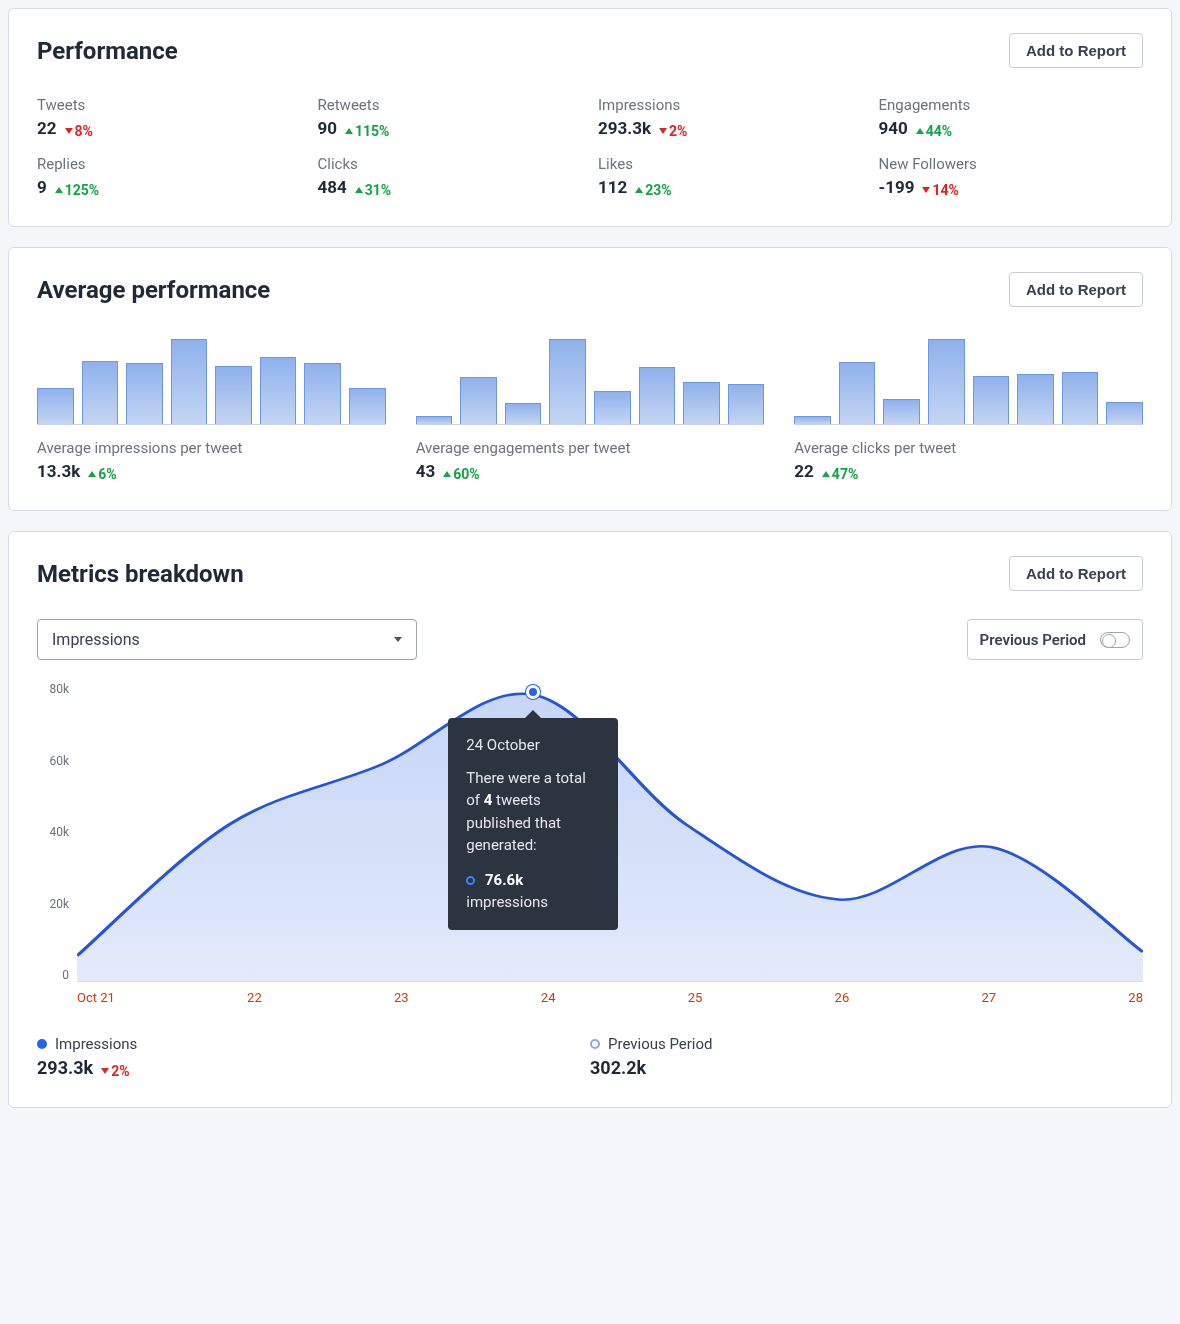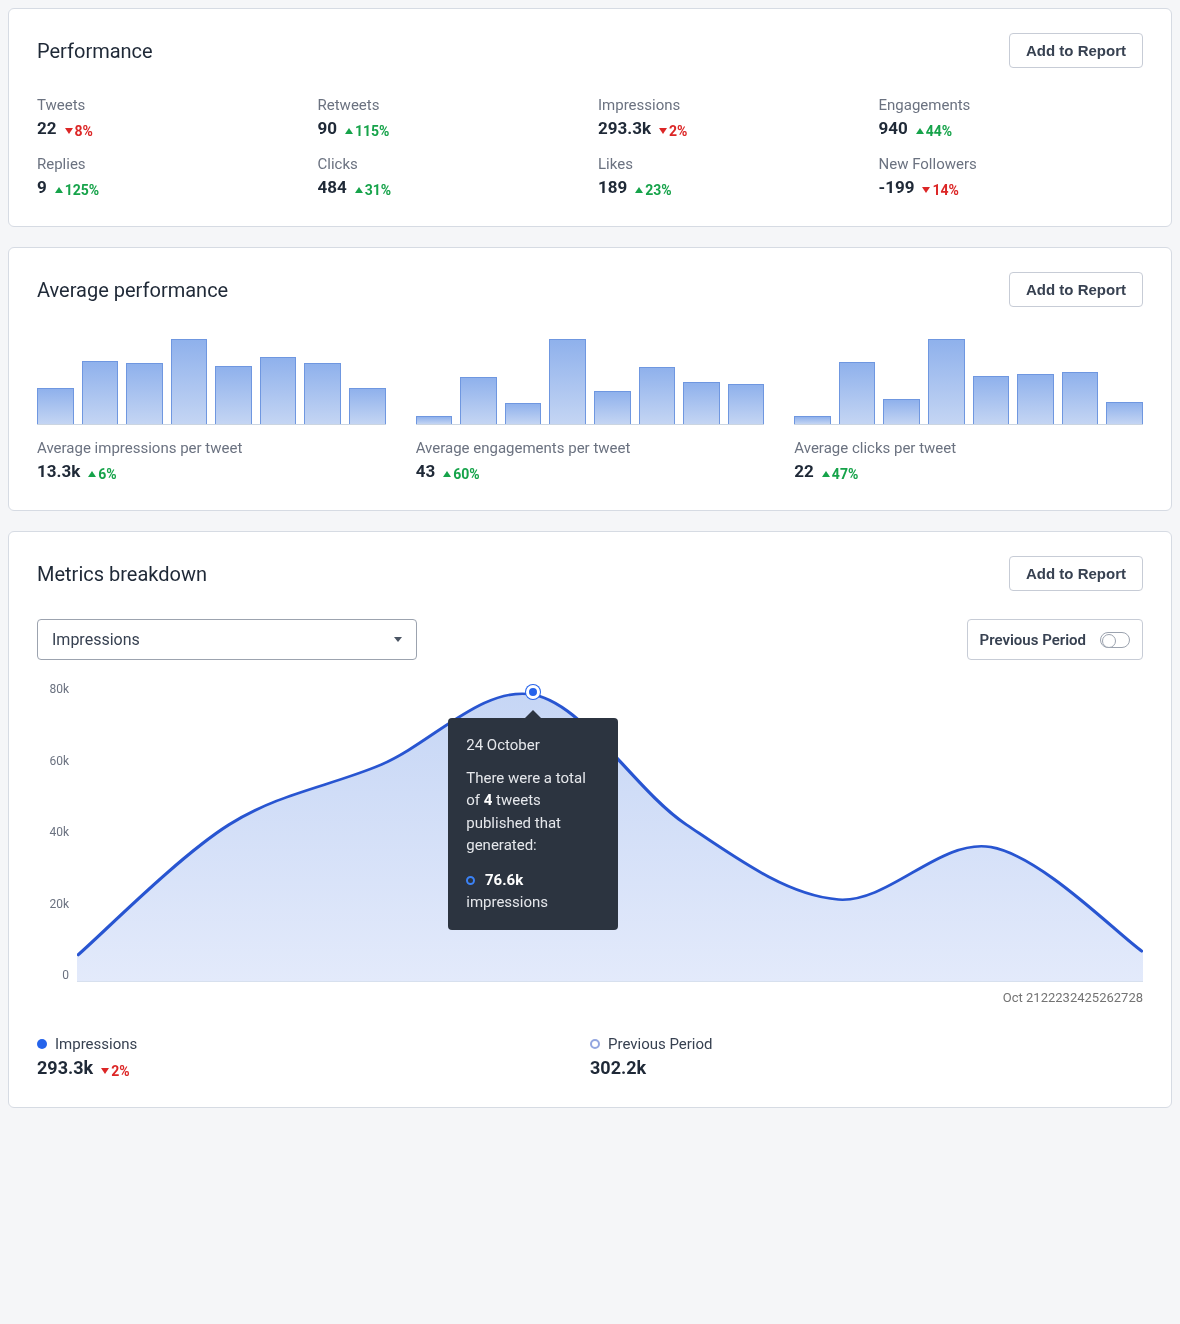--- a/index.html
+++ b/index.html
@@ -16,22 +16,22 @@
     padding: 24px 28px 28px 28px;
     margin-bottom: 20px;
   }
   .card-head {
     display: flex;
     justify-content: space-between;
     align-items: center;
     margin-bottom: 28px;
   }
   .card-title {
-    font-size: 20px;
-    font-weight: 400;
+    font-size: 24px;
+    font-weight: 700;
     color: #1f2937;
   }
   .btn {
     background: #fff;
     border: 1px solid #c7ccd6;
     border-radius: 4px;
     padding: 8px 16px;
     font-size: 15px;
     font-weight: 600;
     color: #374151;
@@ -164,23 +164,23 @@
     padding-right:8px;
     font-size:12px;
     color:#6b7280;
     text-align:right;
     width:40px;
   }
   .plot-wrap { flex:1; position:relative; }
   .plot { width:100%; height:300px; display:block; }
   .x-axis {
     display:flex;
-    justify-content:flex-end;
+    justify-content:space-between;
     font-size:13px;
-    color:#737373;
+    color:#c2410c;
     padding: 8px 0 0 40px;
   }
   .tooltip {
     position:absolute;
     background:#2c3440;
     color:#e5e7eb;
     padding:16px 18px;
     border-radius:4px;
     font-size:15px;
     line-height:1.5;
@@ -289,21 +289,21 @@
       <div>
         <div class="metric-label">Clicks</div>
         <div class="metric-value-row">
           <span class="metric-value">484</span>
           <span class="delta up"><span class="arrow up"></span>31%</span>
         </div>
       </div>
       <div>
         <div class="metric-label">Likes</div>
         <div class="metric-value-row">
-          <span class="metric-value">189</span>
+          <span class="metric-value">112</span>
           <span class="delta up"><span class="arrow up"></span>23%</span>
         </div>
       </div>
       <div>
         <div class="metric-label">New Followers</div>
         <div class="metric-value-row">
           <span class="metric-value">-199</span>
           <span class="delta down"><span class="arrow down"></span>14%</span>
         </div>
       </div>

